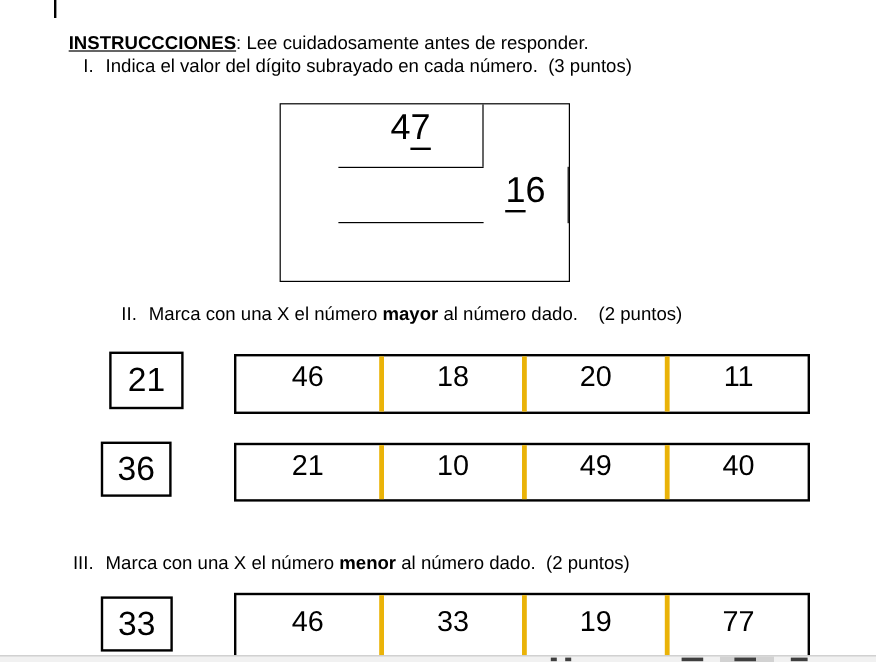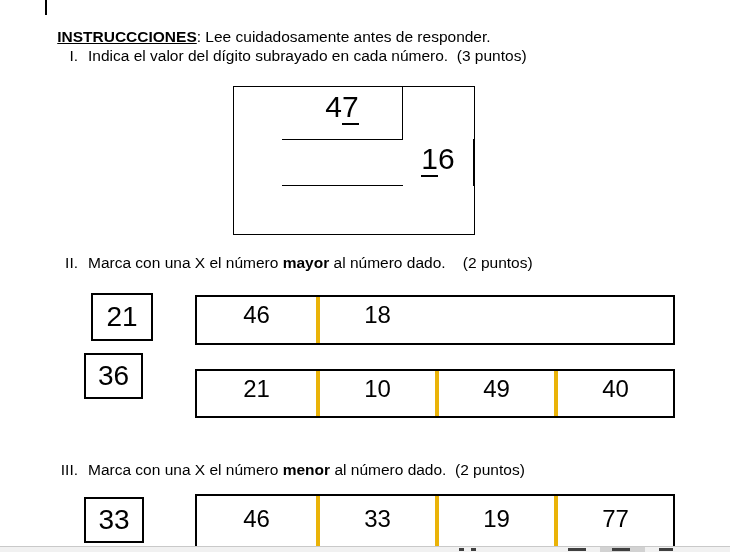--- a/index.html
+++ b/index.html
@@ -56,21 +56,21 @@
   .u-digit { border-bottom: 2.5px solid #000; }
 
   
   .given-box {
     position: absolute; box-sizing: border-box;
     border: 2px solid #000;
     display: flex; align-items: center; justify-content: center;
     font-size: 28px; background: #fff;
   }
   .given-box.b1 { left: 91px; top: 293px; width: 62px; height: 48px; }
-  .given-box.b2 { left: 84px; top: 353px; width: 59px; height: 46px; }
+  .given-box.b2 { left: 84px; top: 368px; width: 59px; height: 46px; }
   .given-box.b3 { left: 84px; top: 497px; width: 60px; height: 46px; }
 
   
   .opt-table {
     position: absolute; left: 195px; width: 480px;
     box-sizing: border-box;
     border: 2px solid #000;
     display: grid; grid-template-columns: repeat(4, 1fr);
     background: #fff;
   }
@@ -127,34 +127,40 @@
       <span><span>4</span><span class="u-digit">7</span><span></span></span>
     </div>
     <div class="cell"></div>
     <div class="cell row-mid-ans"></div>
     <div class="cell num-cell">
       <span><span></span><span class="u-digit">1</span><span>6</span></span>
     </div>
     <div class="cell"></div>
   </div>
 
-  <div class="prompt-line" style="top:254px;">
+  <div class="prompt-line" style="top:254px;padding-left:36px;">
     <span class="numeral">II.</span>
     <span class="prompt-text"><span>Marca con una X el número </span><span class="bold">mayor</span><span> al número dado.    (2 puntos)</span></span>
   </div>
 
   <div class="given-box b1">
     <span>21</span>
   </div>
   <div class="opt-table r1">
     <div class="opt-cell">
         <span>46</span>
       </div>
     <div class="opt-cell">
         <span>18</span>
+      </div>
+    <div class="opt-cell">
+        <span>20</span>
+      </div>
+    <div class="opt-cell">
+        <span>11</span>
       </div>
   </div>
 
   <div class="given-box b2">
     <span>36</span>
   </div>
   <div class="opt-table r2">
     <div class="opt-cell">
         <span>21</span>
       </div>

